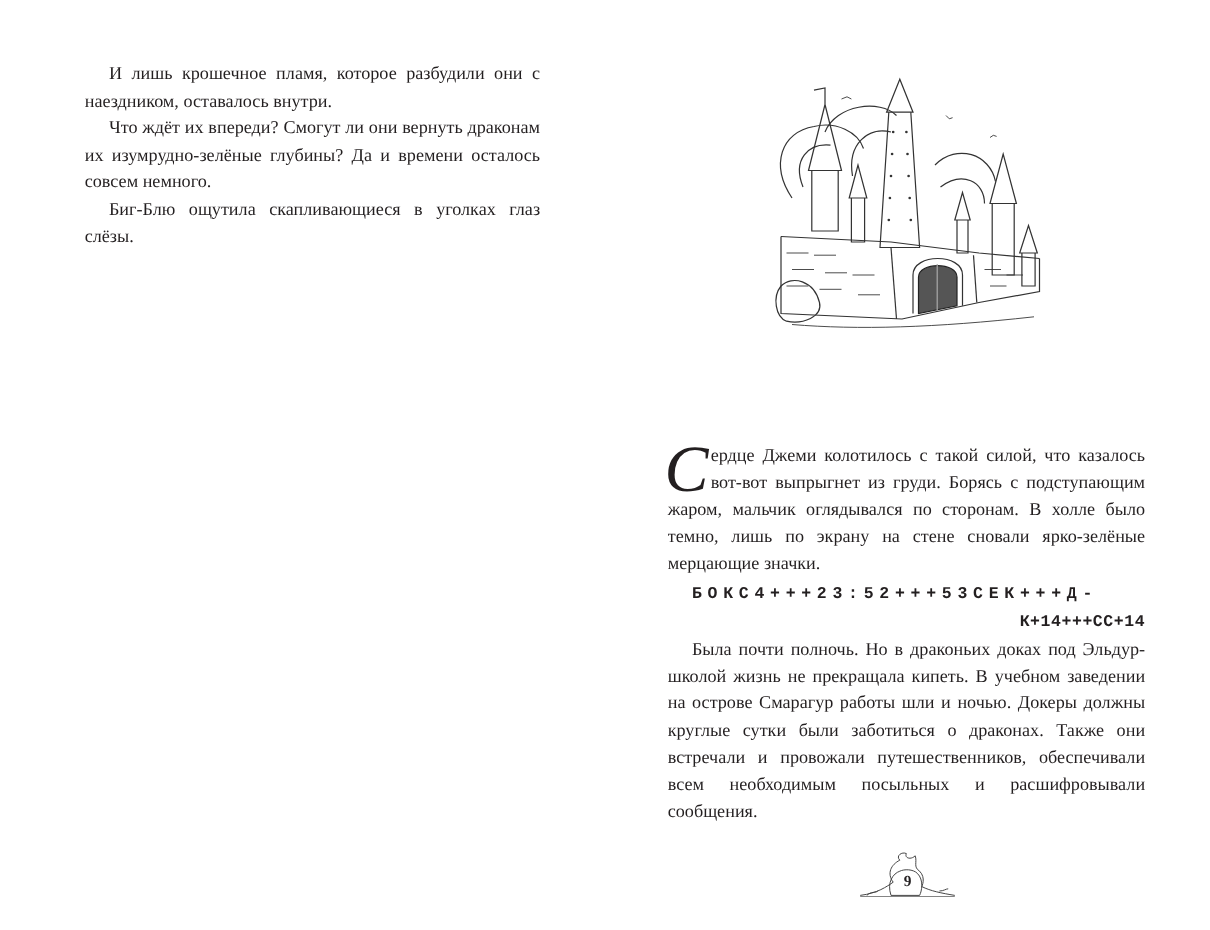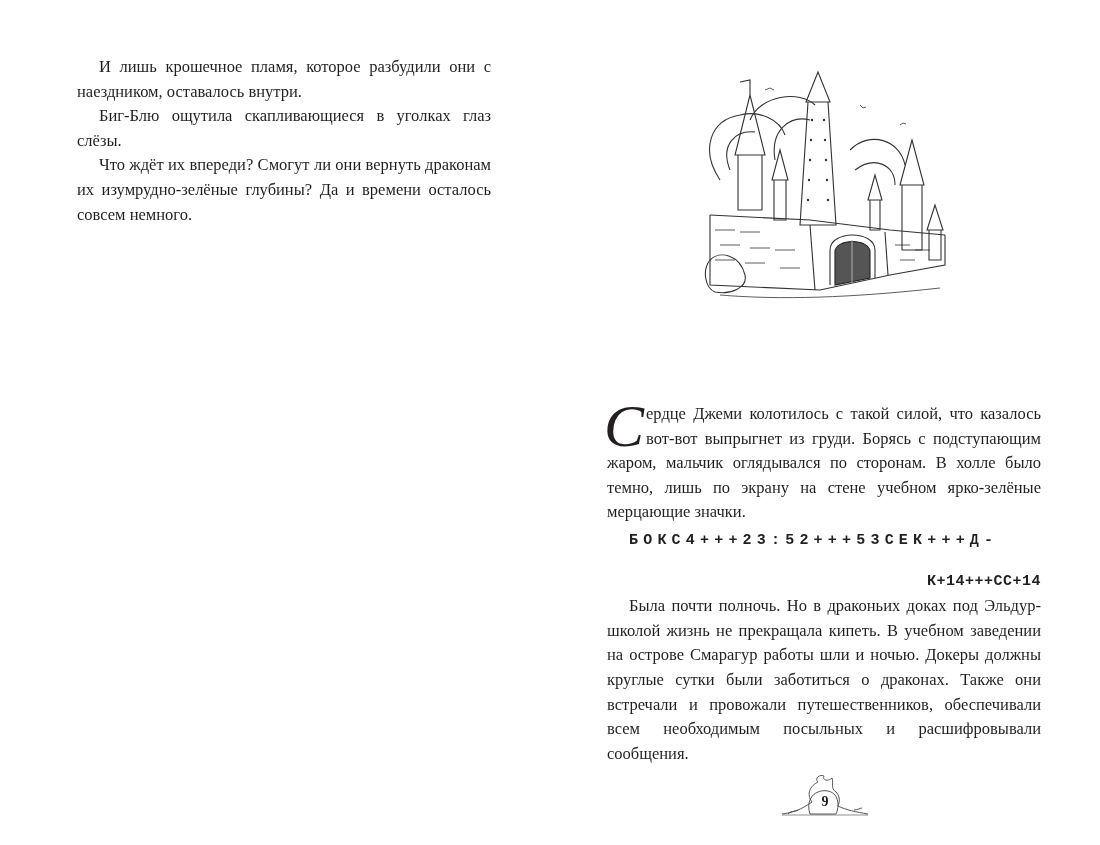--- a/index.html
+++ b/index.html
@@ -19,35 +19,35 @@
     .chapter-heading { position: absolute; left: 0; width: 550px; top: 318px; text-align: center;
                        font-family: "DejaVu Serif", "Liberation Serif", serif; letter-spacing: 2px;
                        font-variant: small-caps; }
     .chapter-num { font-size: 26px; line-height: 32px; }
     .chapter-title { font-size: 30px; line-height: 36px; }
 
     .right-text { left: 57px; top: 402px; width: 434px; }
     .dropcap { float: left; font-family: "Liberation Serif", serif; font-style: italic;
                font-size: 60px; line-height: 48px; margin: 0 2px -4px -3px; color: #231f20; }
     .code-line { font-family: "Liberation Mono", "DejaVu Sans Mono", monospace; font-weight: bold;
-                 font-size: 15px; letter-spacing: 5.2px; line-height: 24.6px; margin: 4px 0 16px 0; text-align: left; }
+                 font-size: 15px; letter-spacing: 5.2px; line-height: 24.6px; margin: 4px 0 0 0; text-align: left; }
     .code-line2 { letter-spacing: 0.5px; margin: 0; text-align: right; }
 
     .folio { position: absolute; left: 228px; top: 772px; width: 94px; height: 50px; }
     .folio-num { position: absolute; left: 0; width: 94px; top: 22px; text-align: center;
                  font-family: "Liberation Serif", serif; font-weight: bold; font-size: 14px; }
   </style>
 </head>
 <body>
 
 <div class="page page-left">
   <div class="text-block left-text">
     <p class="para"><span class="indent"></span><span>И лишь крошечное пламя, которое разбудили они с наездником, оставалось внутри.</span></p>
+    <p class="para"><span class="indent"></span><span>Что ждёт их впереди? Смогут ли они вернуть драконам их изумрудно-зелёные глубины? Да и времени осталось совсем немного.</span></p>
     <p class="para"><span class="indent"></span><span>Биг-Блю ощутила скапливающиеся в уголках глаз слёзы.</span></p>
-    <p class="para"><span class="indent"></span><span>Что ждёт их впереди? Смогут ли они вернуть драконам их изумрудно-зелёные глубины? Да и времени осталось совсем немного.</span></p>
   </div>
 </div>
 
 <div class="page page-right">
 
   <svg class="illustration" viewBox="0 0 270 240" fill="none" stroke="#333" stroke-width="1.1">
 
     <path d="M30 120 C 10 90, 20 60, 50 55 C 70 50, 90 60, 95 75"></path>
     <path d="M40 110 C 30 85, 45 70, 65 72"></path>
     <path d="M60 60 C 70 35, 110 30, 125 45"></path>
@@ -99,21 +99,21 @@
 
     <path d="M30 235 C 90 240, 160 238, 250 228" stroke-width="0.8"></path>
 
     <path d="M75 30 l 5 -2 l 4 2" stroke-width="0.8"></path>
     <path d="M170 45 l 3 3 l 3 -1" stroke-width="0.8"></path>
     <path d="M210 65 l 3 -2 l 3 1" stroke-width="0.8"></path>
   </svg>
 
 
   <div class="text-block right-text">
-    <p class="para"><span class="dropcap">С</span><span>ердце Джеми колотилось с такой силой, что казалось вот-вот выпрыгнет из груди. Борясь с подступающим жаром, мальчик оглядывался по сторонам. В холле было темно, лишь по экрану на стене учебном ярко-зелёные мерцающие значки.</span></p>
+    <p class="para"><span class="dropcap">С</span><span>ердце Джеми колотилось с такой силой, что казалось вот-вот выпрыгнет из груди. Борясь с подступающим жаром, мальчик оглядывался по сторонам. В холле было темно, лишь по экрану на стене сновали ярко-зелёные мерцающие значки.</span></p>
     <p class="para code-line"><span class="indent"></span><span>БОКС4+++23:52+++53СЕК+++Д-</span></p>
     <p class="para code-line code-line2">К+14+++СС+14</p>
     <p class="para"><span class="indent"></span><span>Была почти полночь. Но в драконьих доках под Эльдур-школой жизнь не прекращала кипеть. В учебном заведении на острове Смарагур работы шли и ночью. Докеры должны круглые сутки были заботиться о драконах. Также они встречали и провожали путешественников, обеспечивали всем необходимым посыльных и расшифровывали сообщения.</span></p>
   </div>
 
   <div class="folio">
     <svg width="94" height="50" viewBox="0 0 94 50" fill="none" stroke="#444" stroke-width="0.9">
       <path d="M4 42 C 20 40, 28 34, 34 30 C 28 22, 32 14, 40 10 C 36 6, 42 2, 46 4 C 44 8, 50 10, 54 6 C 56 12, 52 16, 58 20 C 64 26, 60 34, 60 34 C 68 38, 78 40, 90 42"></path>
       <path d="M32 42 C 28 30, 34 22, 40 20 C 44 18, 52 18, 56 22 C 62 28, 60 38, 58 42 Z"></path>
       <path d="M10 42 c 4 -4, 8 -2, 10 -4 M76 38 c 4 0, 6 -2, 8 -2"></path>

